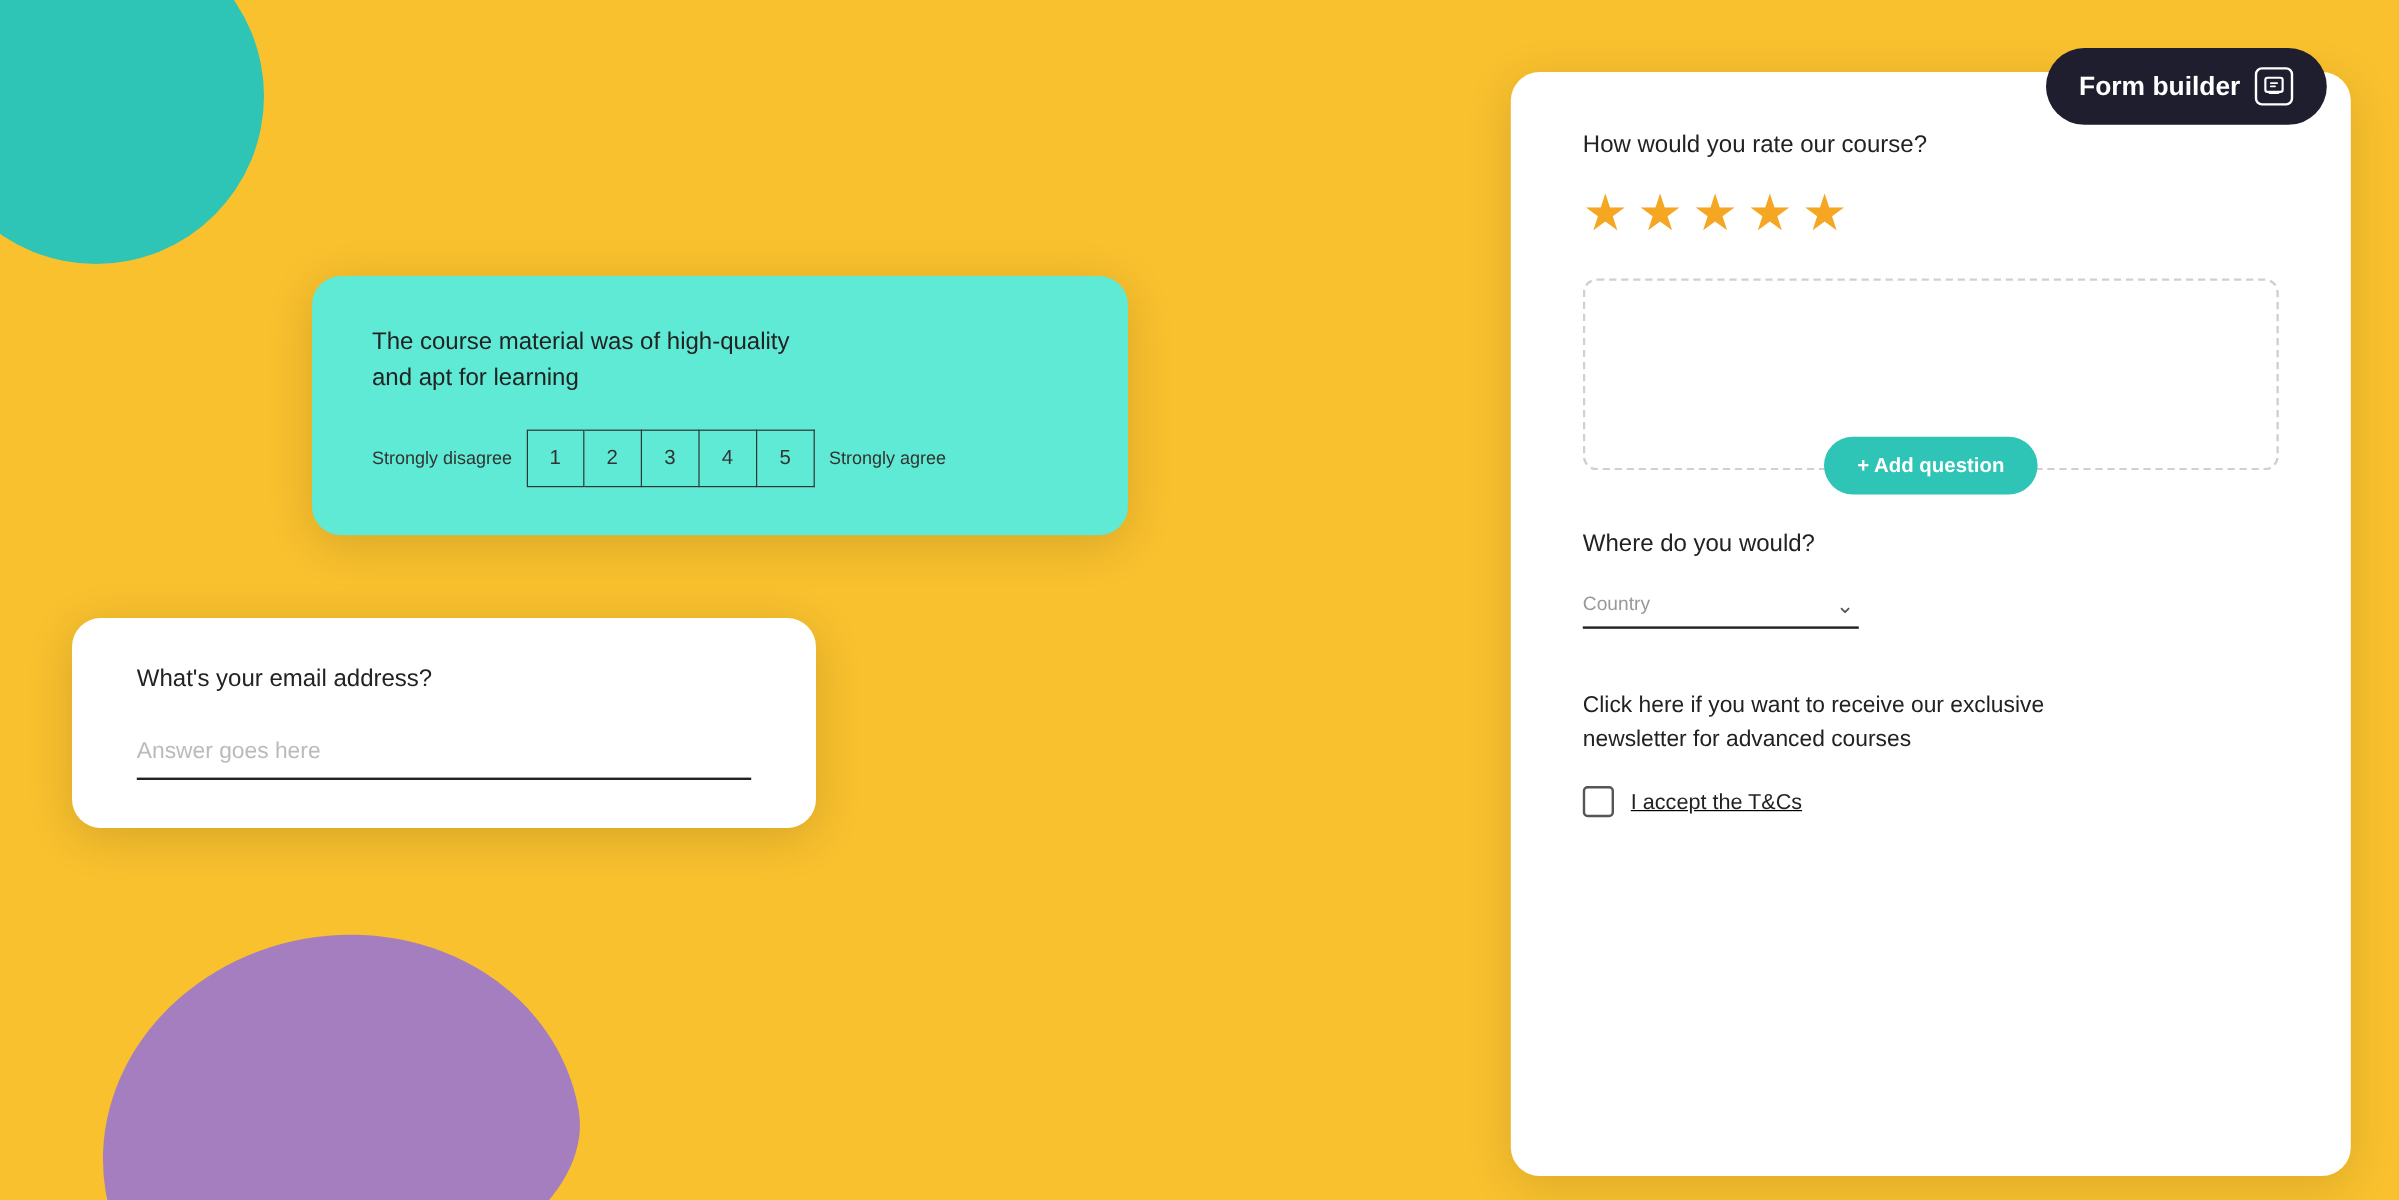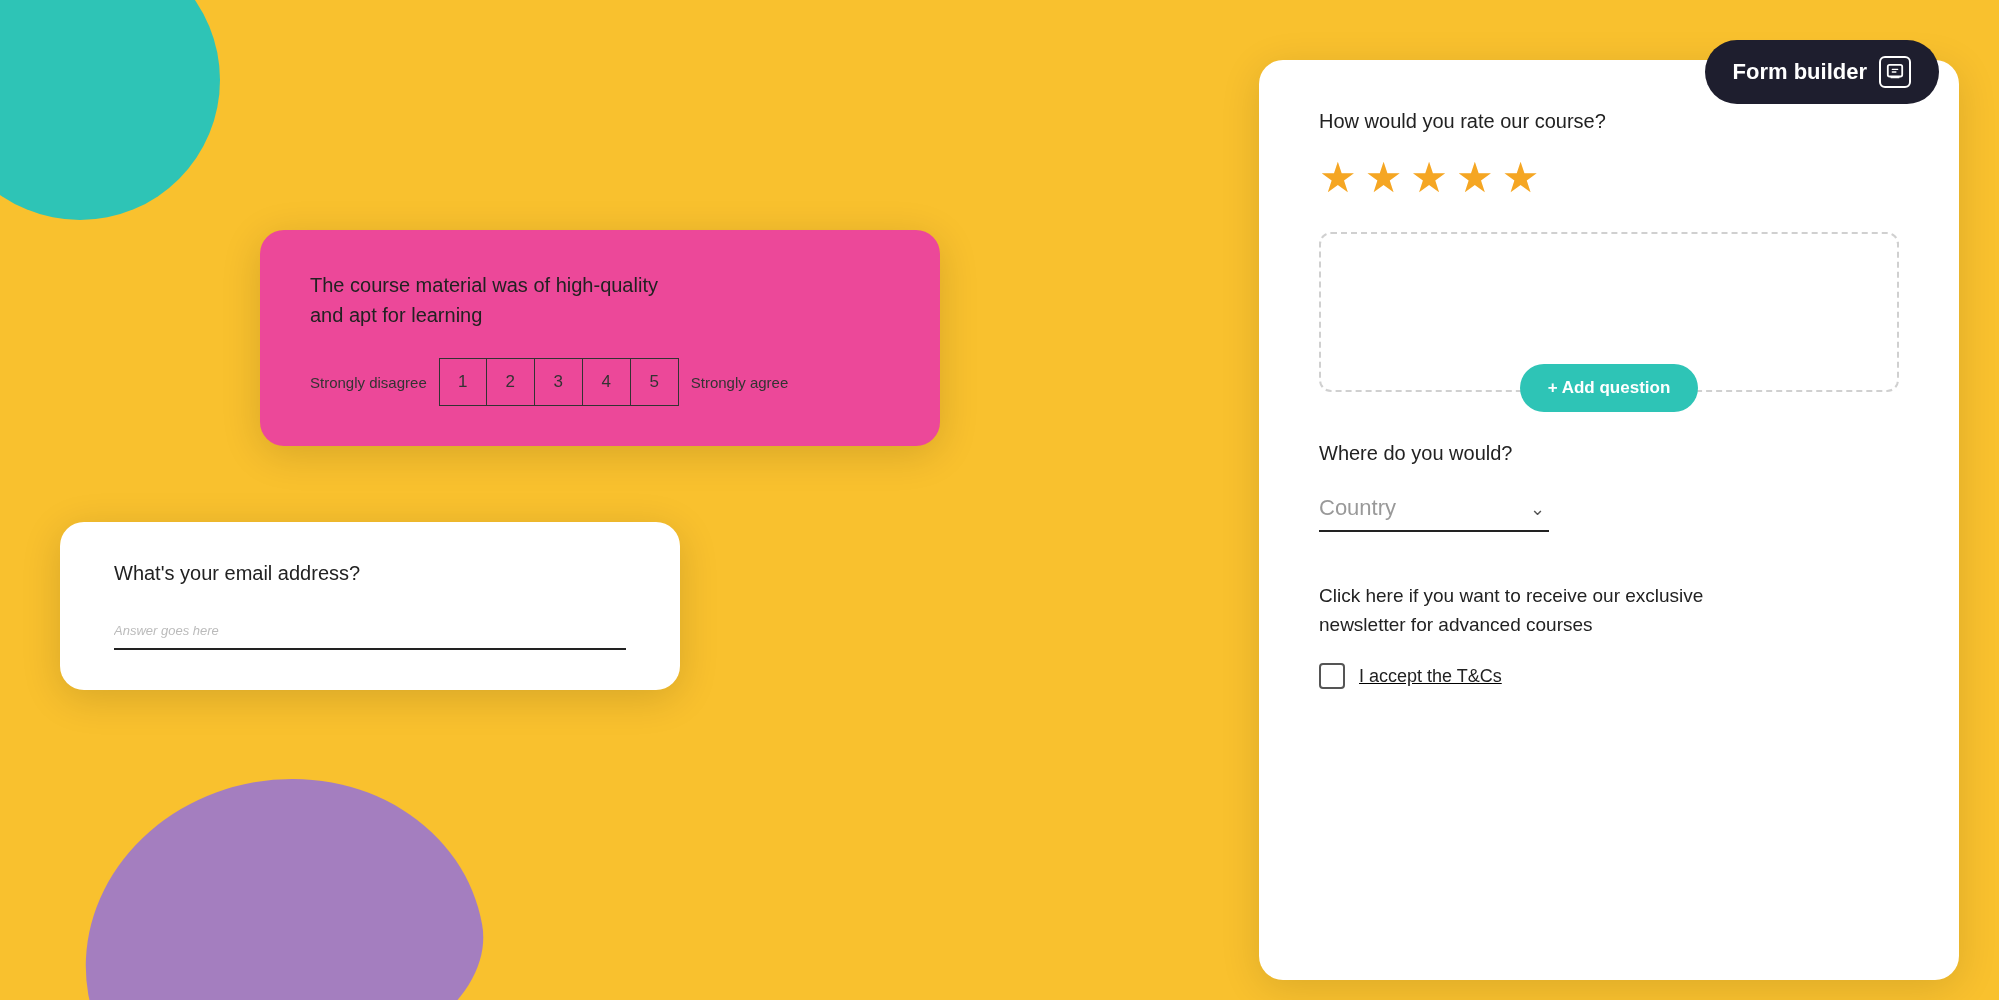--- a/index.html
+++ b/index.html
@@ -147,21 +147,21 @@
       position: relative;
       width: 230px;
     }
 
     .country-select {
       width: 100%;
       appearance: none;
       border: none;
       border-bottom: 2px solid #222;
       padding: 10px 30px 10px 0;
-      font-size: 22px;
+      font-size: 16px;
       color: #999;
       background: transparent;
       cursor: pointer;
       outline: none;
     }
 
     .chevron-down {
       position: absolute;
       right: 4px;
       top: 50%;
@@ -206,21 +206,21 @@
       font-size: 18px;
       color: #222;
     }
 
     
     .likert-card {
       position: absolute;
       top: 230px;
       left: 260px;
       width: 680px;
-      background: #ec4899;
+      background: #5eead4;
       border-radius: 24px;
       padding: 40px 50px;
       box-shadow: 0 8px 40px rgba(0,0,0,0.14);
       z-index: 10;
     }
 
     .likert-question {
       font-size: 20px;
       color: #222;
       margin-bottom: 28px;
@@ -278,25 +278,24 @@
       color: #222;
       margin-bottom: 28px;
       font-weight: 400;
     }
 
     .email-input {
       width: 100%;
       border: none;
       border-bottom: 2px solid #222;
       padding: 10px 0;
-      font-size: 13px;
+      font-size: 19px;
       color: #999;
       outline: none;
       background: transparent;
-      font-style: italic;
     }
 
     .email-input::placeholder {
       color: #bbb;
     }
   </style>
 </head>
 <body>
 
 <div class="bg-teal-blob"></div>

